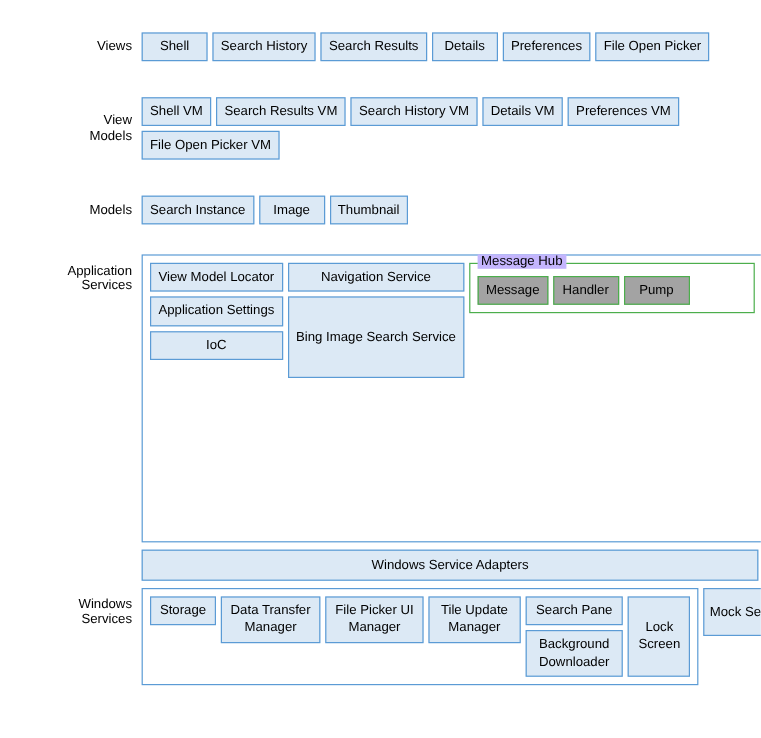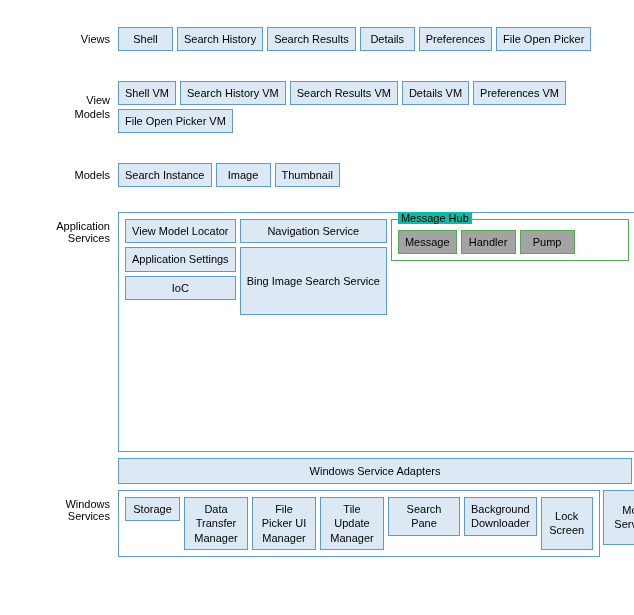--- a/index.html
+++ b/index.html
@@ -86,21 +86,21 @@
       background: transparent;
       padding: 6px;
       position: relative;
       flex: 1;
     }
 
     .message-hub-label {
       position: absolute;
       top: -8px;
       left: 6px;
-      background: #14b8a6;
+      background: #c4b5fd;
       padding: 0 3px;
       font-size: 11px;
     }
 
     .message-hub-items {
       display: flex;
       gap: 4px;
       margin-top: 4px;
     }
 
@@ -144,21 +144,21 @@
       flex: 1;
       border: 1.5px solid #5b9bd5;
       padding: 6px;
       gap: 4px;
       align-items: flex-start;
     }
 
     
     .stacked-col {
       display: flex;
-      flex-direction: row;
+      flex-direction: column;
       gap: 4px;
     }
 
     
     .app-row-main {
       display: flex;
       align-items: stretch;
       margin-bottom: 6px;
     }
 
@@ -197,22 +197,22 @@
       <div class="box">Preferences</div>
       <div class="box" style="min-width:62px">File Open Picker</div>
     </div>
     <div style="width:36px"></div>
   </div>
 
   <div class="row">
     <div class="row-label">View Models</div>
     <div class="row-content">
       <div class="box">Shell VM</div>
+      <div class="box" style="min-width:62px">Search Results VM</div>
       <div class="box" style="min-width:62px">Search History VM</div>
-      <div class="box" style="min-width:62px">Search Results VM</div>
       <div class="box">Details VM</div>
       <div class="box" style="min-width:62px">Preferences VM</div>
       <div class="box" style="min-width:62px">File Open Picker VM</div>
     </div>
     <div style="width:36px"></div>
   </div>
 
   <div class="row">
     <div class="row-label">Models</div>
     <div class="row-content">

